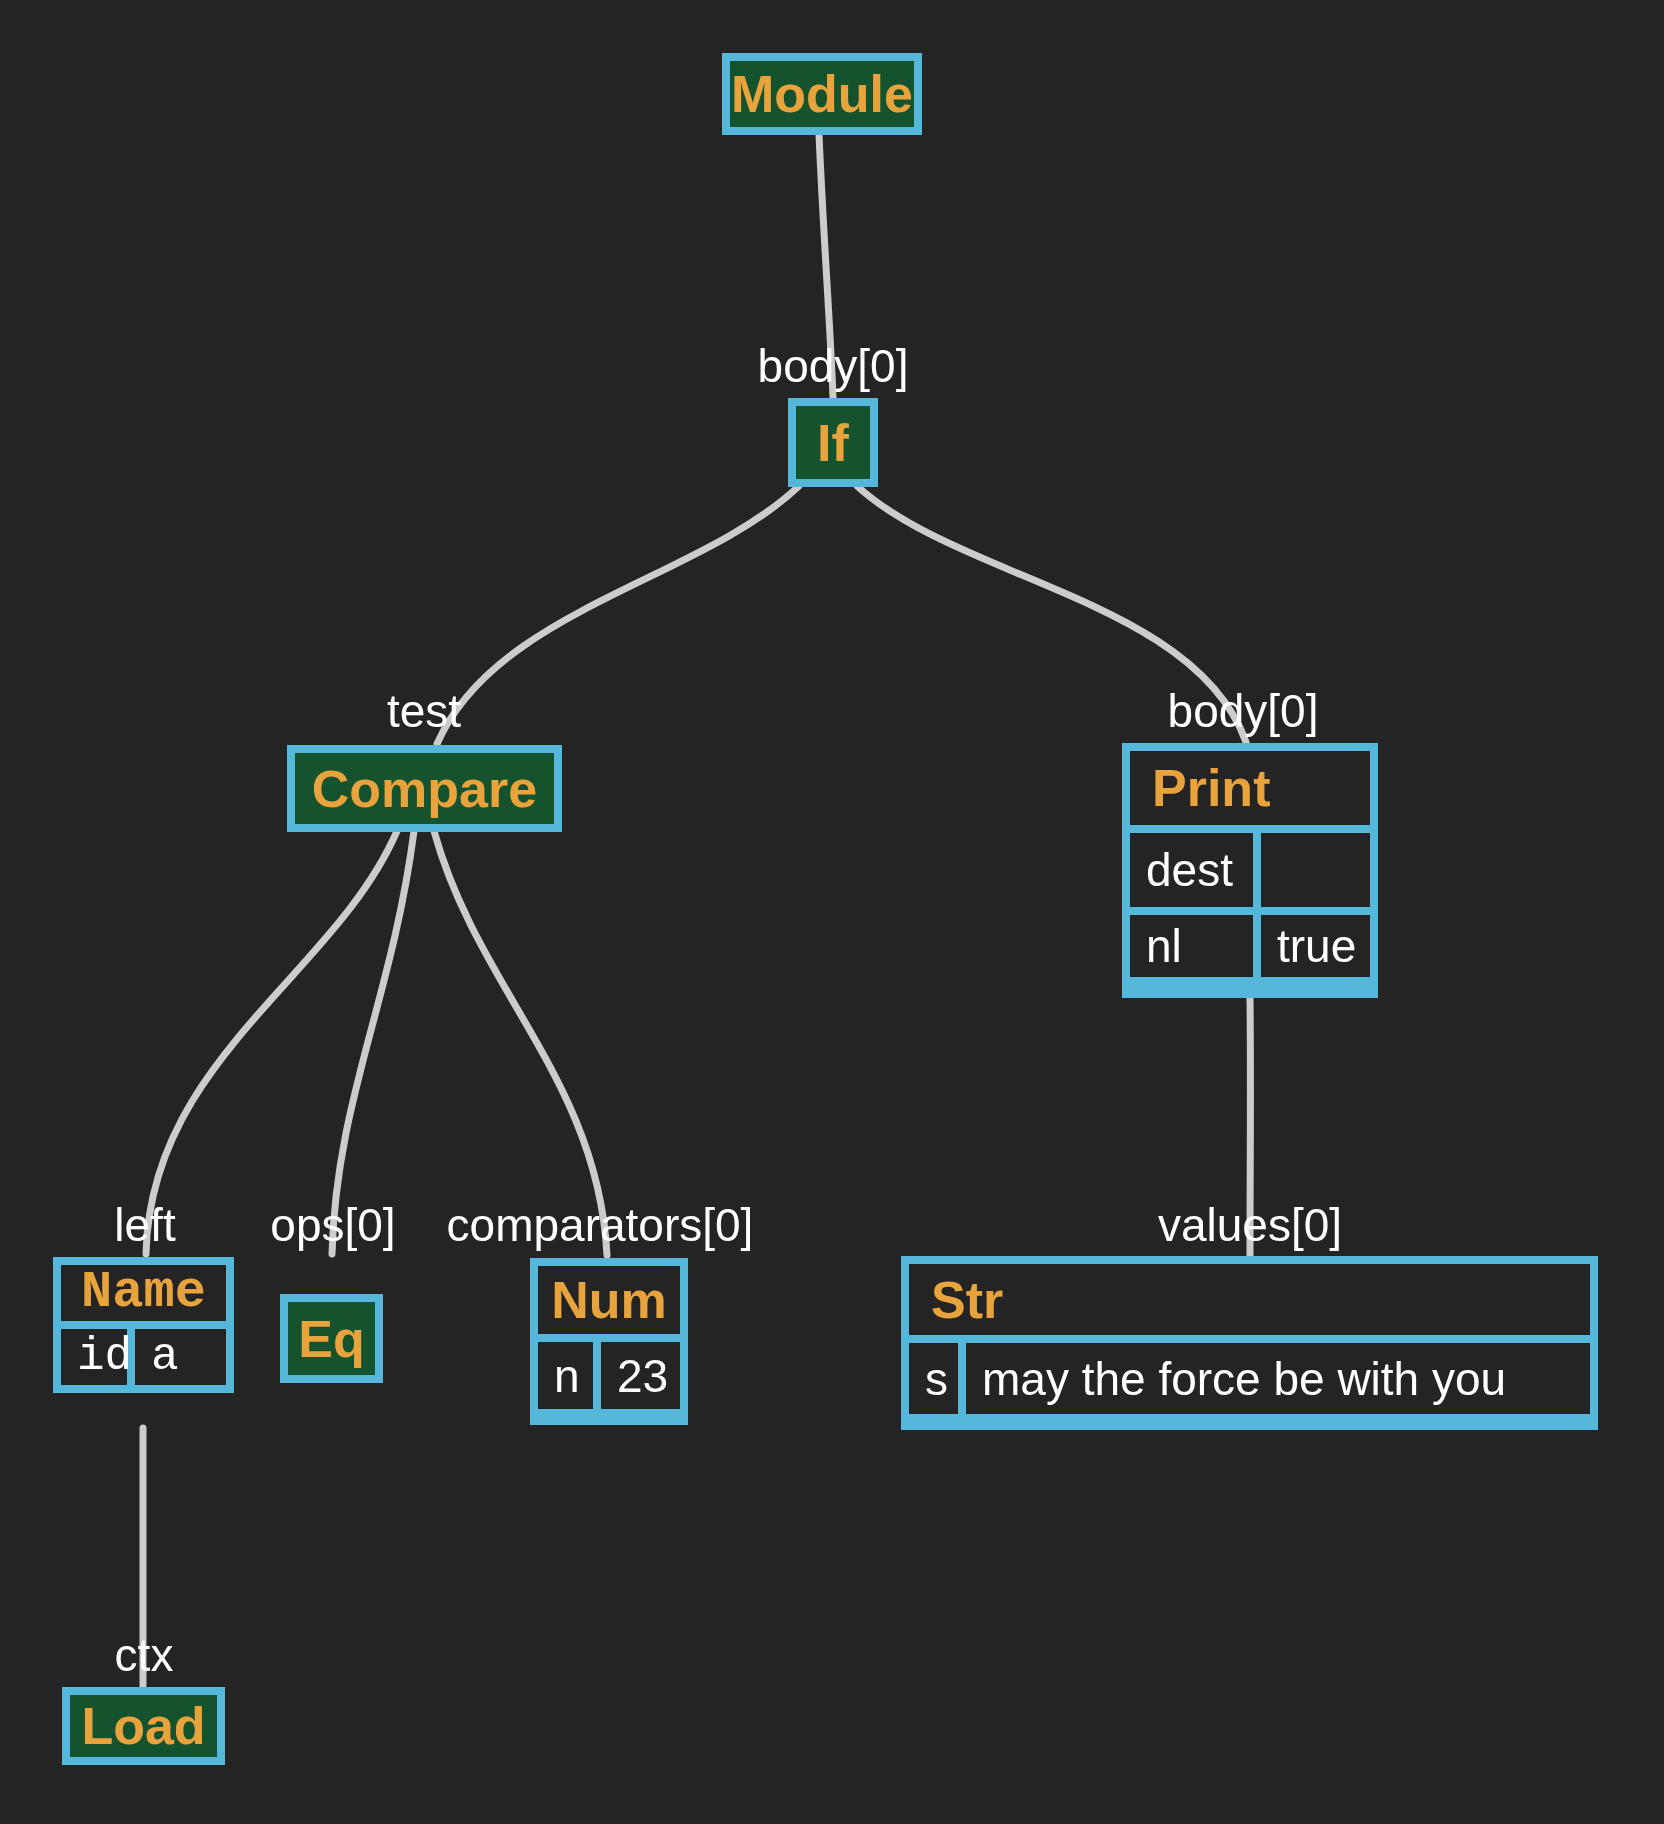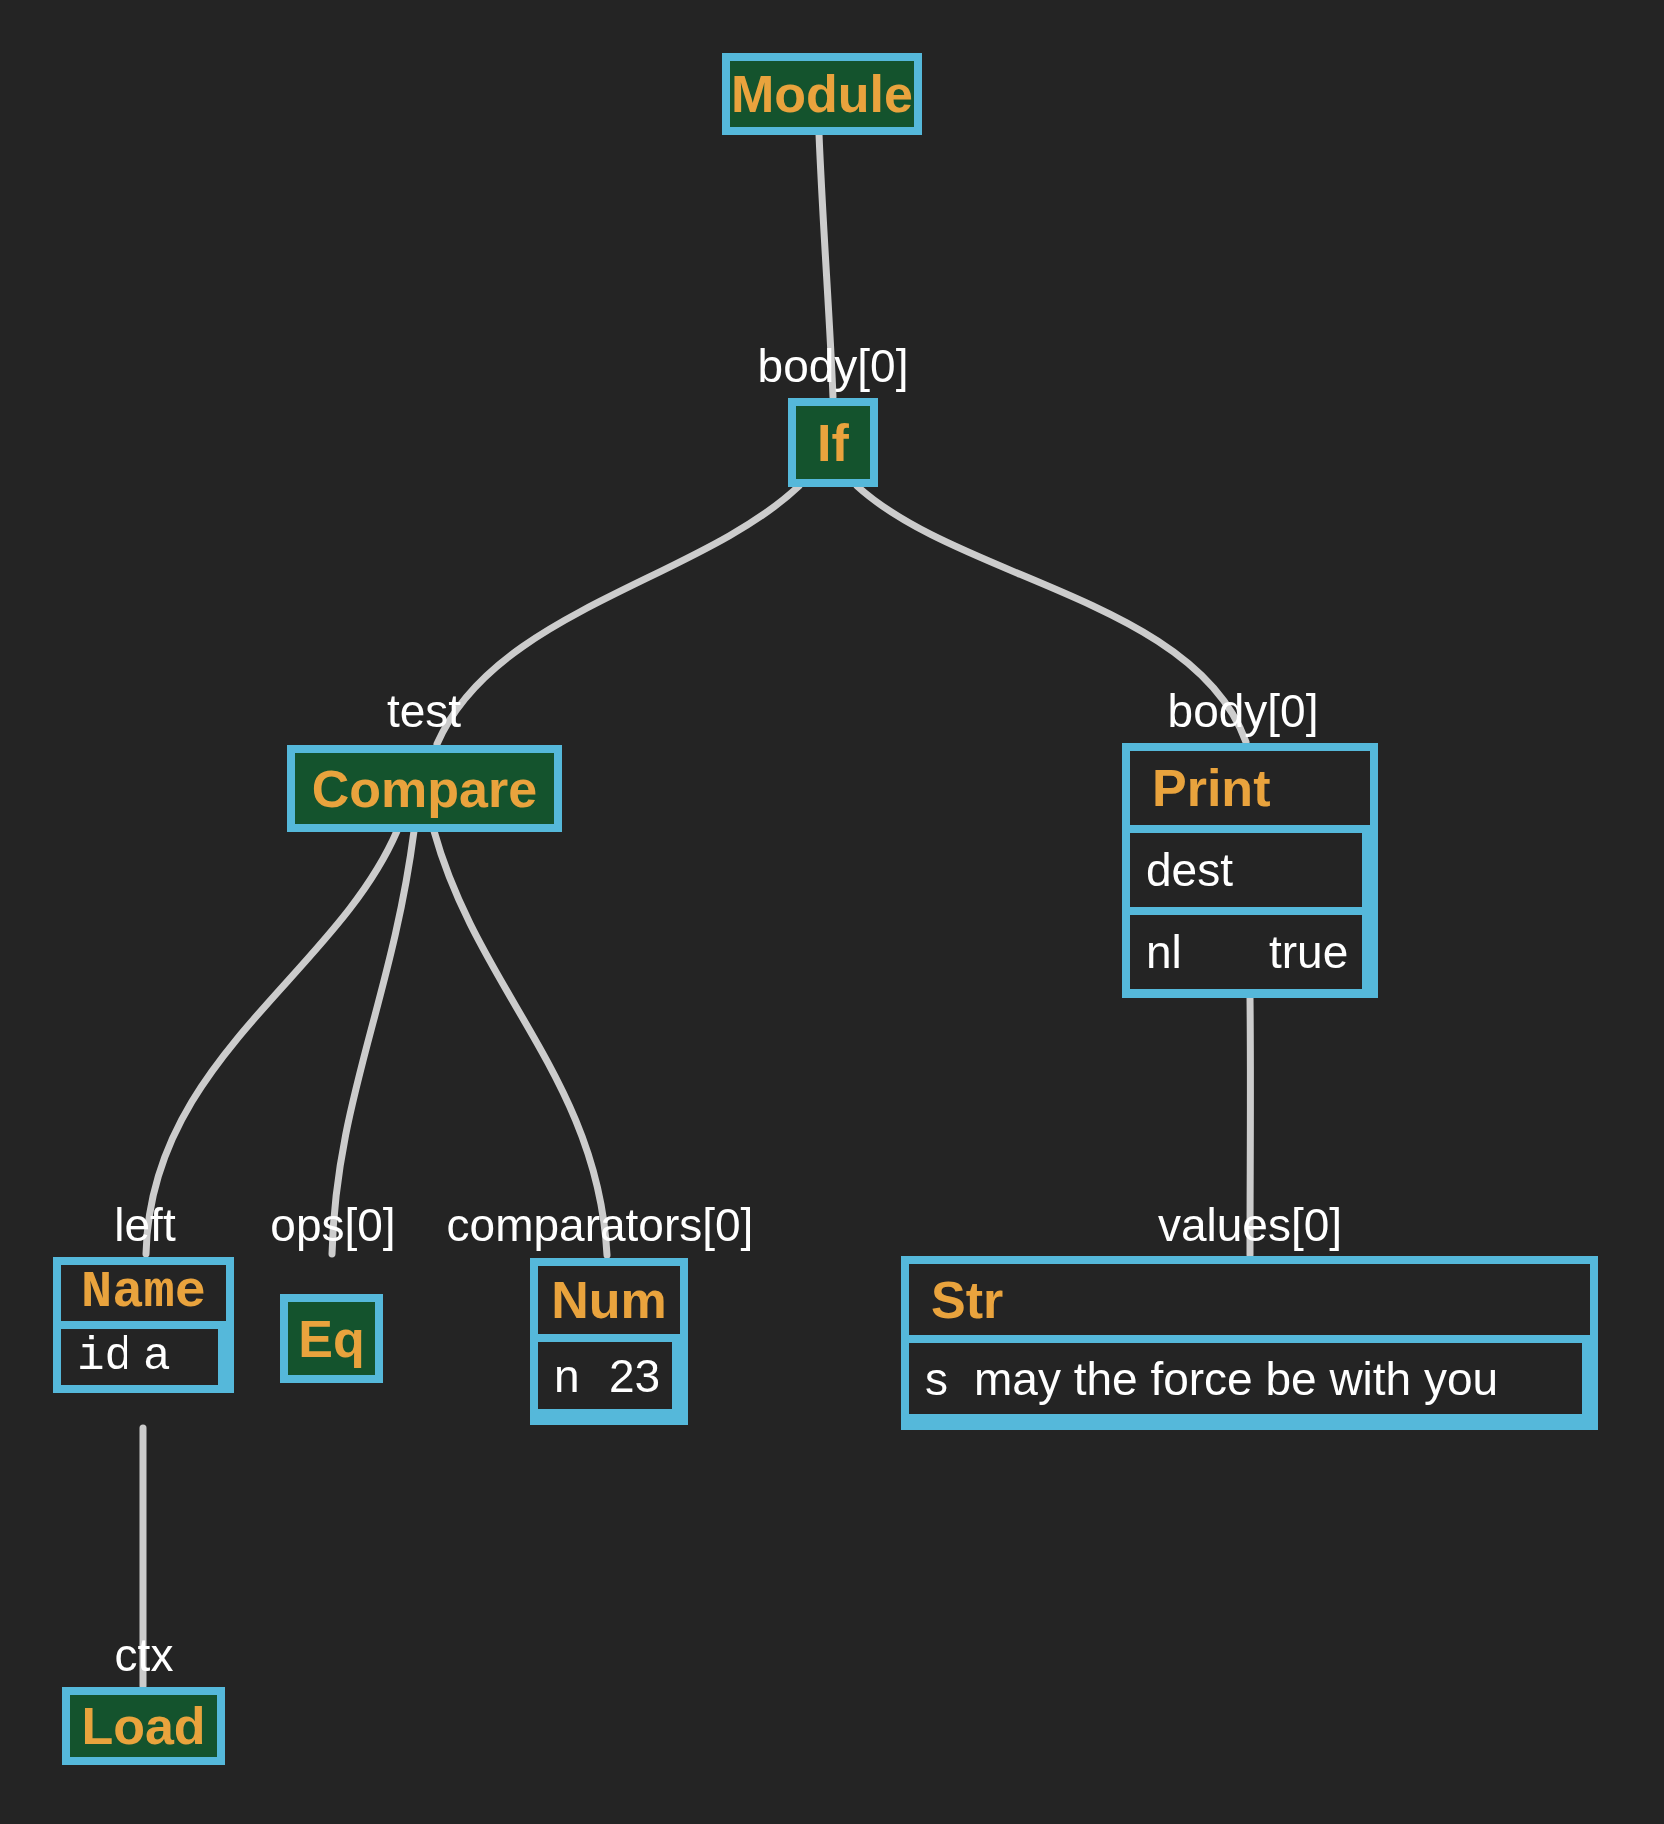--- a/index.html
+++ b/index.html
@@ -21,21 +21,21 @@
   .tbl{
     position:absolute;box-sizing:border-box;background:#55b8da;padding:8px;
     display:flex;flex-direction:column;gap:8px;
   }
   .hdr{
     background:#242424;color:#e9a33d;font-weight:bold;font-size:52px;line-height:1;
     display:flex;align-items:center;box-sizing:border-box;
   }
   .hdr.padl{padding-left:22px;}
   .hdr.ctr{justify-content:center;}
-  .trow{display:flex;}
+  .trow{display:flex;gap:8px;}
   .cell{
     background:#242424;color:#ffffff;font-size:46px;line-height:1;
     display:flex;align-items:center;padding-left:16px;box-sizing:border-box;
   }
 
   
   .elabel{
     position:absolute;color:#ffffff;font-size:46px;line-height:1.1;
     transform:translateX(-50%);white-space:nowrap;
   }
@@ -76,21 +76,21 @@
   <div class="box" style="left:287px;top:745px;width:275px;height:87px;">
     <span class="nlabel">Compare</span>
   </div>
 
   <div class="tbl" style="left:1122px;top:743px;width:256px;height:255px;">
     <div class="hdr padl" style="height:74px;">Print</div>
     <div class="trow" style="height:74px;">
       <div class="cell" style="width:123px;">dest</div>
       <div class="cell" style="width:109px;"></div>
     </div>
-    <div class="trow" style="height:74px;border-radius:14px;">
+    <div class="trow" style="height:62px;border-radius:14px;">
       <div class="cell" style="width:123px;">nl</div>
       <div class="cell" style="width:109px;">true</div>
     </div>
   </div>
 
   <div class="tbl" style="left:53px;top:1257px;width:181px;height:136px;font-family:Liberation Mono, monospace;">
     <div class="hdr ctr" style="height:70px;">Name</div>
     <div class="trow" style="height:70px;">
       <div class="cell" style="width:66px;">id</div>
       <div class="cell" style="width:91px;">a</div>

